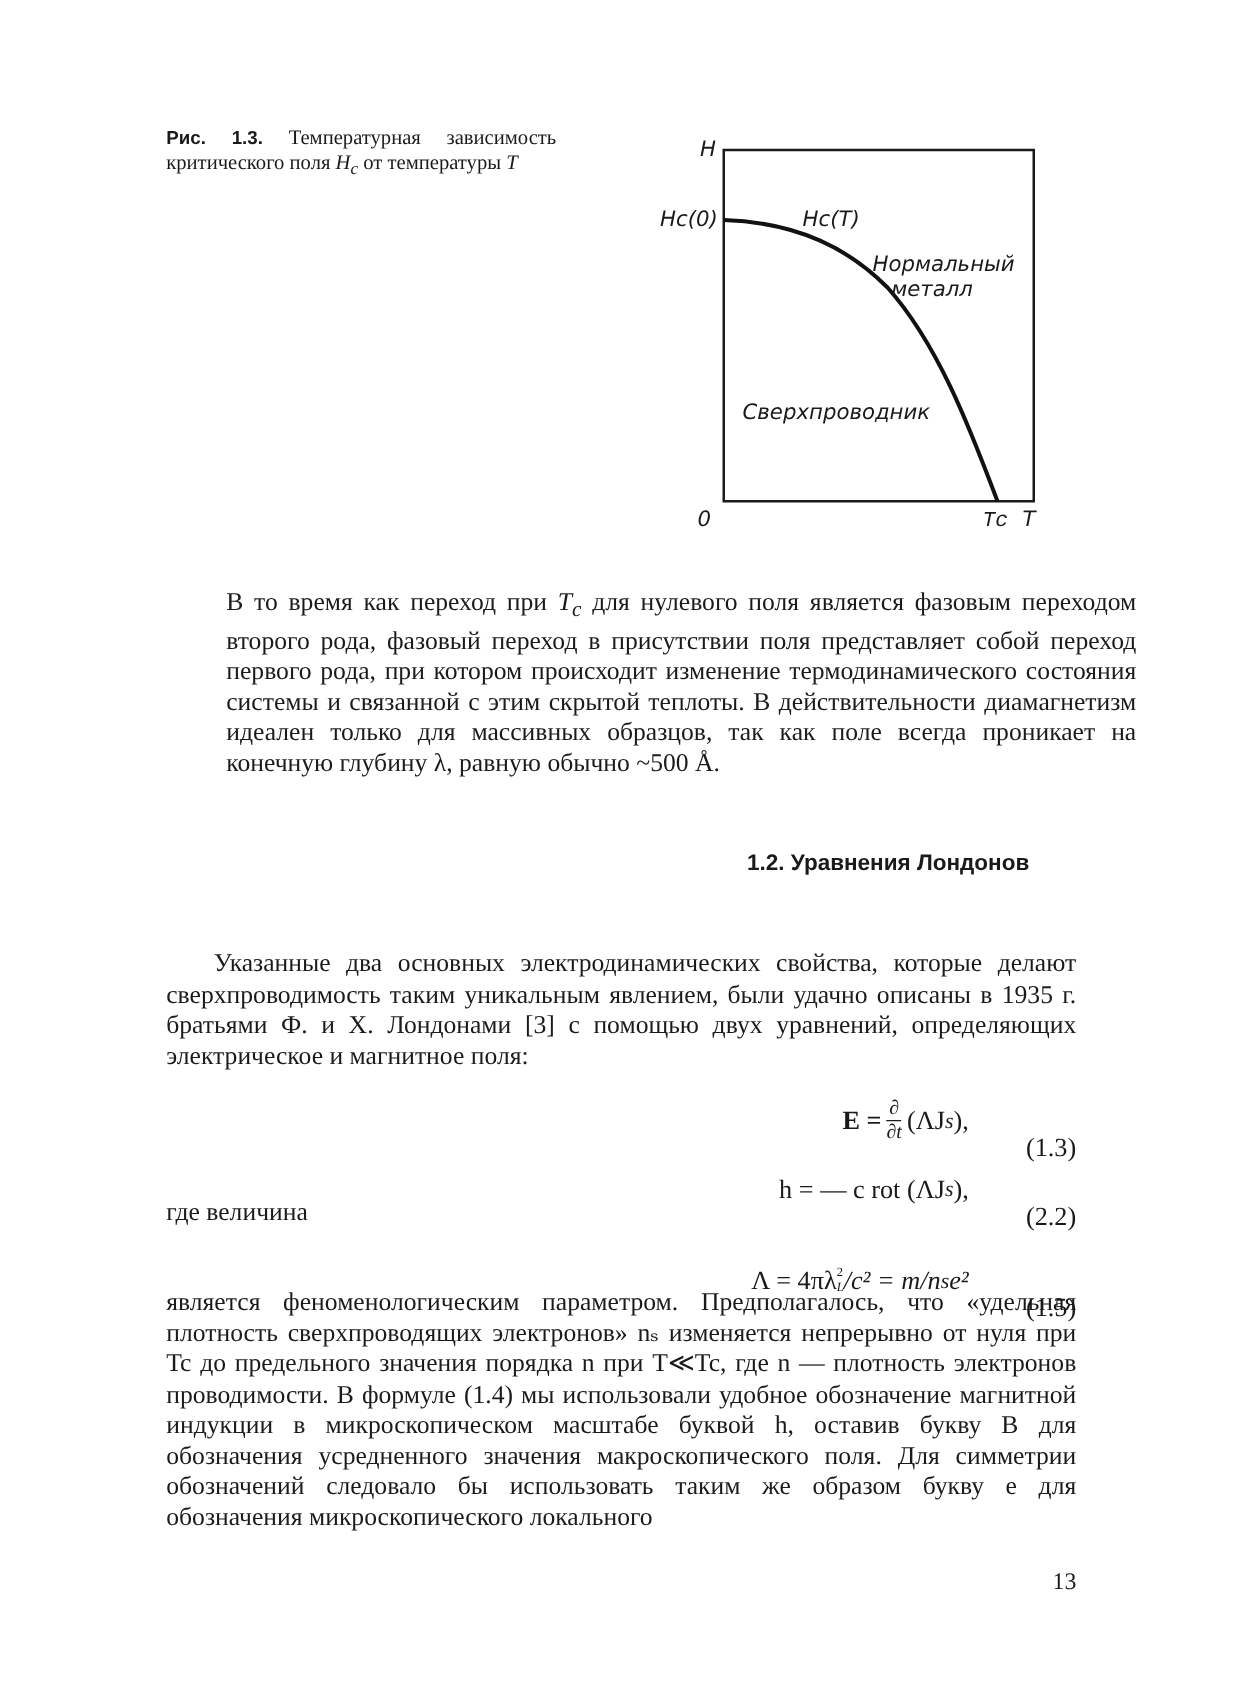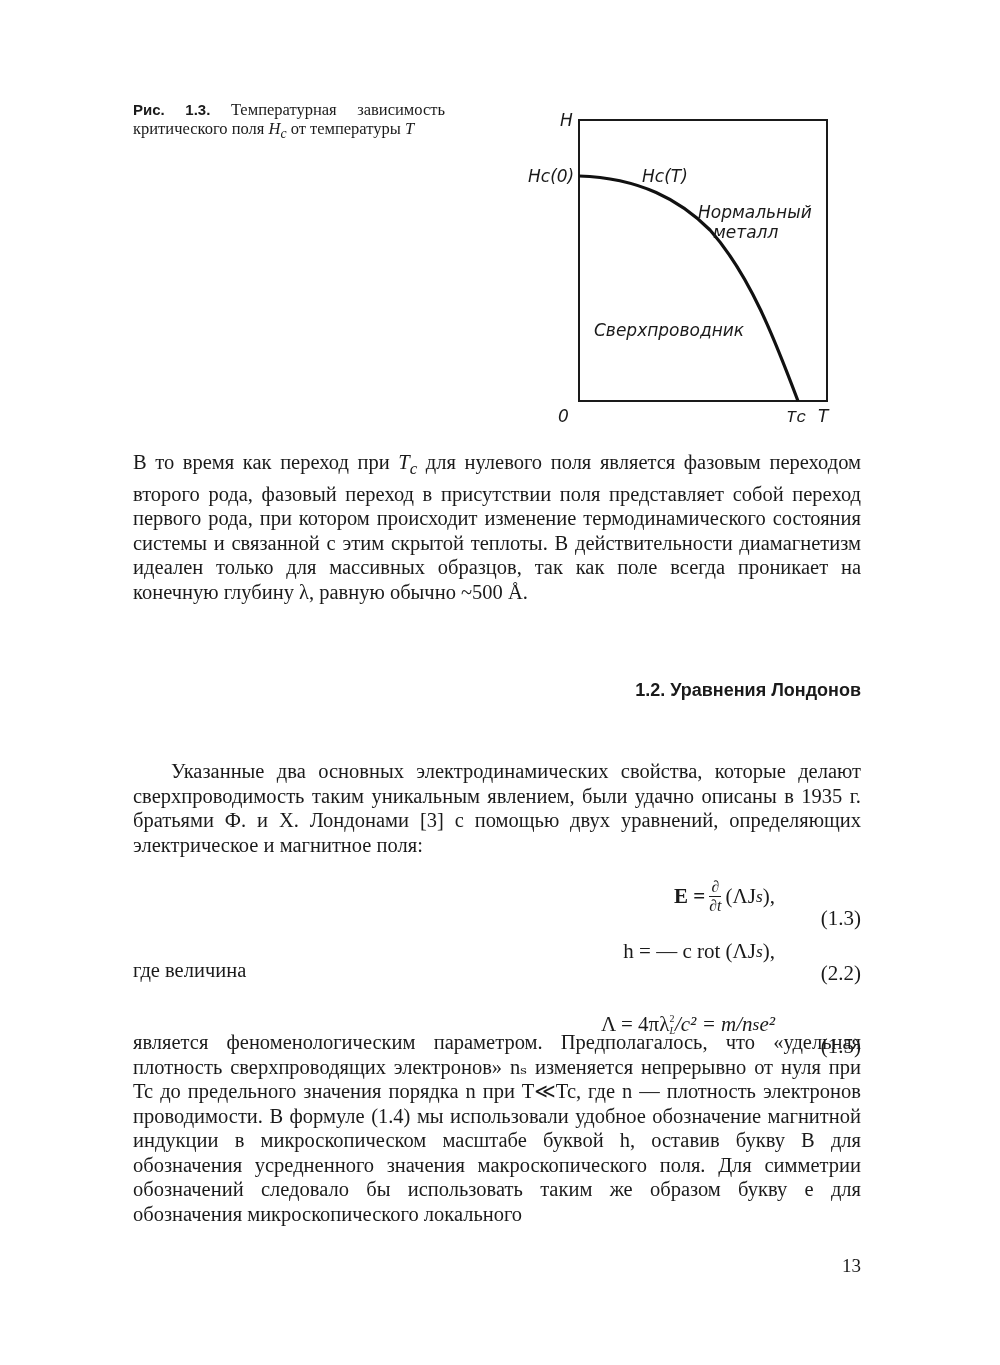--- a/index.html
+++ b/index.html
@@ -20,21 +20,21 @@
       position: absolute; font-family: "DejaVu Sans", sans-serif; font-style: italic;
       font-size: 17px; color: #1a1a1a; white-space: nowrap;
     }
     .body-text {
       position: absolute; left: 133px; width: 728px;
       font-size: 20.5px; line-height: 24.5px; text-align: justify; text-align-last: left;
     }
     .body-text p { margin: 0; }
     .indent { text-indent: 38px; }
     .heading {
-      position: absolute; left: 560px; width: 301px; top: 680px; text-align: right;
+      position: absolute; left: 560px; width: 301px; top: 680px; text-align: center;
       font-family: "Liberation Sans", sans-serif; font-weight: bold; font-size: 18px;
     }
     .eq {
       position: absolute; right: 139px; font-size: 21px; display: flex; align-items: center;
       white-space: nowrap;
     }
     .eq .num { margin-left: 36px; width: 50px; text-align: right; margin-top: 44px; }
     .frac { display: inline-flex; flex-direction: column; align-items: center; margin: 0 4px; font-size: 16px; font-style: italic; }
     .frac .top { border-bottom: 1px solid #1a1a1a; padding: 0 2px; line-height: 18px; }
     .frac .bot { line-height: 18px; }
@@ -56,21 +56,21 @@
   <span class="fig-label" style="left:8px; top:66px;">Hc(0)</span>
   <span class="fig-label" style="left:122px; top:66px;">Hc(T)</span>
   <span class="fig-label" style="left:178px; top:102px;">Нормальный</span>
   <span class="fig-label" style="left:193px; top:122px;">металл</span>
   <span class="fig-label" style="left:74px; top:220px;">Сверхпроводник</span>
   <span class="fig-label" style="left:38px; top:306px;">0</span>
   <span class="fig-label" style="left:266px; top:308px;font-family:Liberation Mono, monospace;">Tc</span>
   <span class="fig-label" style="left:298px; top:306px;">T</span>
 </div>
 
-<div class="body-text" style="top:450px;">
+<div class="body-text" style="top:470px;margin-left:48px;">
   <p><span>В то время как переход при </span><i>T</i><sub><i>c</i></sub><span> для нулевого поля является фазовым переходом второго рода, фазовый переход в присутствии поля представляет собой переход первого рода, при котором происходит изменение термодинамического состояния системы и связанной с этим скрытой теплоты. В действительности диамагнетизм идеален только для массивных образцов, так как поле всегда проникает на конечную глубину λ, равную обычно ~500 Å.</span></p>
 </div>
 
 <div class="heading">1.2. Уравнения Лондонов</div>
 
 <div class="body-text" style="top:759px;font-family:Liberation Serif, serif;">
   <p class="indent">Указанные два основных электродинамических свойства, которые делают сверхпроводимость таким уникальным явлением, были удачно описаны в 1935 г. братьями Ф. и Х. Лондонами [3] с помощью двух уравнений, определяющих электрическое и магнитное поля:</p>
 </div>
 
 <div class="eq" style="top:862px;">

